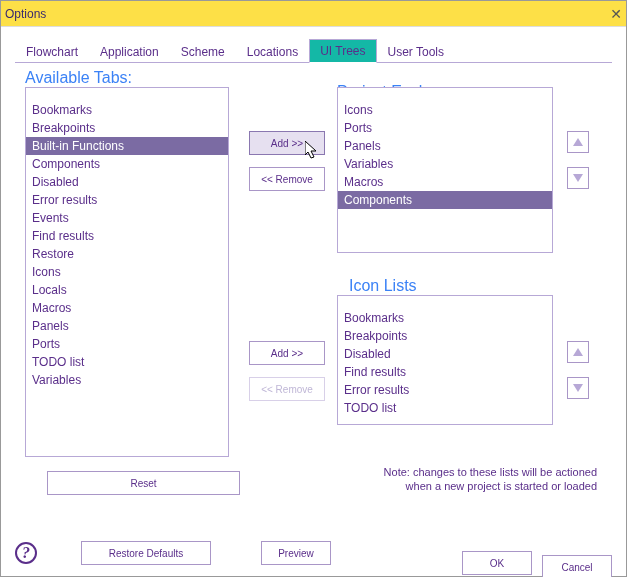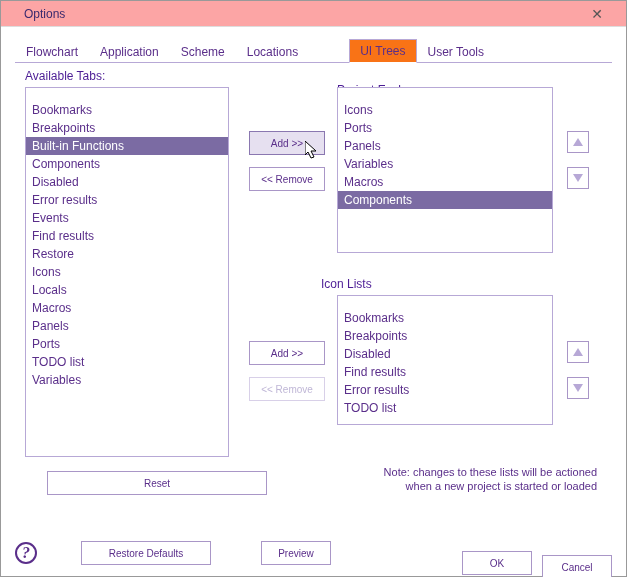--- a/index.html
+++ b/index.html
@@ -16,22 +16,22 @@
     height: 577px;
     background: #ffffff;
     border: 1px solid #999;
     box-shadow: 0 2px 8px rgba(0,0,0,0.2);
   }
   .titlebar {
     display: flex;
     align-items: center;
     justify-content: space-between;
     height: 26px;
-    padding: 0 23px;
-    background: #fca5a5;
+    padding: 0 4px;
+    background: #fde047;
     border-bottom: 1px solid #ddd;
   }
   .titlebar-title {
     font-size: 12px;
     color: #3a2a6e;
   }
   .close-icon {
     font-size: 14px;
     color: #555;
     cursor: pointer;
@@ -53,31 +53,30 @@
     cursor: pointer;
     font-size: 12px;
     border: 1px solid transparent;
     border-bottom: none;
     position: relative;
     top: 1px;
   }
   .tab.selected {
     border: 1px solid #b7a8d6;
     border-bottom: 1px solid #ffffff;
-    background: #f97316;
-    margin-left: 40px;
+    background: #14b8a6;
   }
   .body-area {
     position: relative;
     height: 456px;
     padding-top: 8px;
   }
   .label {
-    color: #4c1d95;
-    font-size: 12px;
+    color: #3b82f6;
+    font-size: 16px;
   }
   .listbox {
     border: 1px solid #b7a8d6;
     background: #ffffff;
     overflow: hidden;
     padding: 13px 0;
   }
   .list-item {
     padding: 1px 6px;
     color: #5a2e8a;
@@ -219,21 +218,21 @@
         <svg width="10" height="8">
             <polygon points="5,0 10,8 0,8"></polygon>
           </svg>
       </div>
       <div class="sqbtn" style="position:absolute; left:552px; top:104px;">
         <svg width="10" height="8">
             <polygon points="0,0 10,0 5,8"></polygon>
           </svg>
       </div>
 
-      <div style="position:absolute; left:306px; top:214px;" class="label">Icon Lists</div>
+      <div style="position:absolute; left:334px; top:214px;" class="label">Icon Lists</div>
       <div class="listbox" id="il-list" style="position:absolute; left:322px; top:232px; width:216px; height:130px;">
           <div class="list-item">Bookmarks</div>
           <div class="list-item">Breakpoints</div>
           <div class="list-item">Disabled</div>
           <div class="list-item">Find results</div>
           <div class="list-item">Error results</div>
           <div class="list-item">TODO list</div>
         </div>
 
       <div class="sqbtn" style="position:absolute; left:552px; top:278px;">
@@ -243,21 +242,21 @@
       </div>
       <div class="sqbtn" style="position:absolute; left:552px; top:314px;">
         <svg width="10" height="8">
             <polygon points="0,0 10,0 5,8"></polygon>
           </svg>
       </div>
 
       <button class="btn" style="position:absolute; left:234px; top:278px; width:76px;">Add &gt;&gt;</button>
       <button class="btn disabled" style="position:absolute; left:234px; top:314px; width:76px;">&lt;&lt; Remove</button>
 
-      <button class="btn" style="position:absolute; left:32px; top:408px; width:220px;">Reset</button>
+      <button class="btn" style="position:absolute; left:32px; top:408px; width:193px;">Reset</button>
 
       <div class="note" style="position:absolute; left:322px; top:402px; width:260px;">
         <div>Note: changes to these lists will be actioned</div>
         <div>when a new project is started or loaded</div>
       </div>
 
     </div>
   </div>
 
   <div class="footer">

